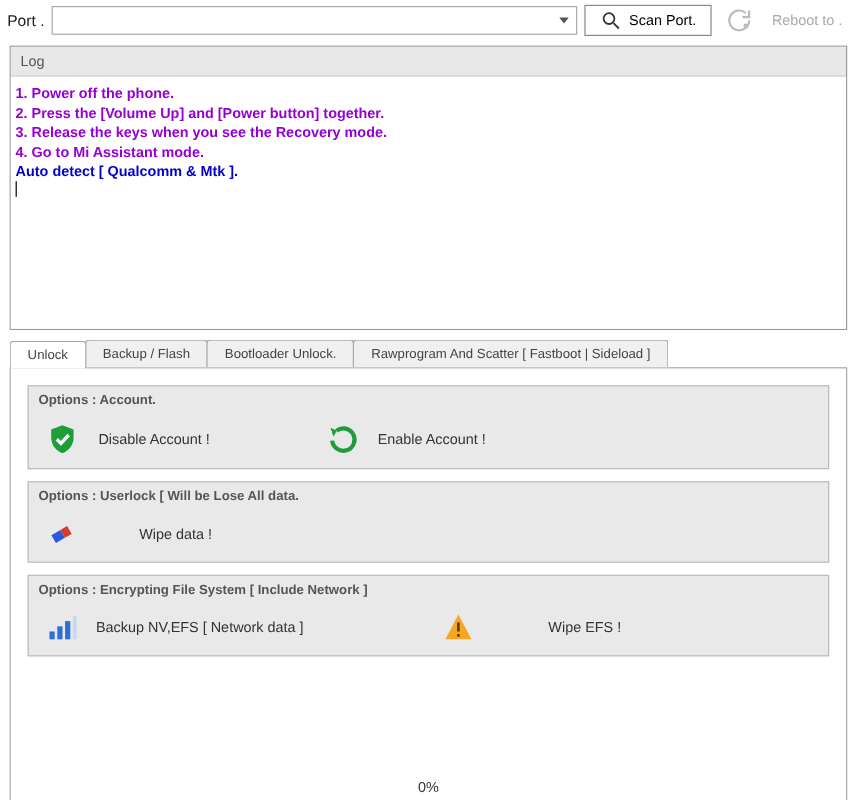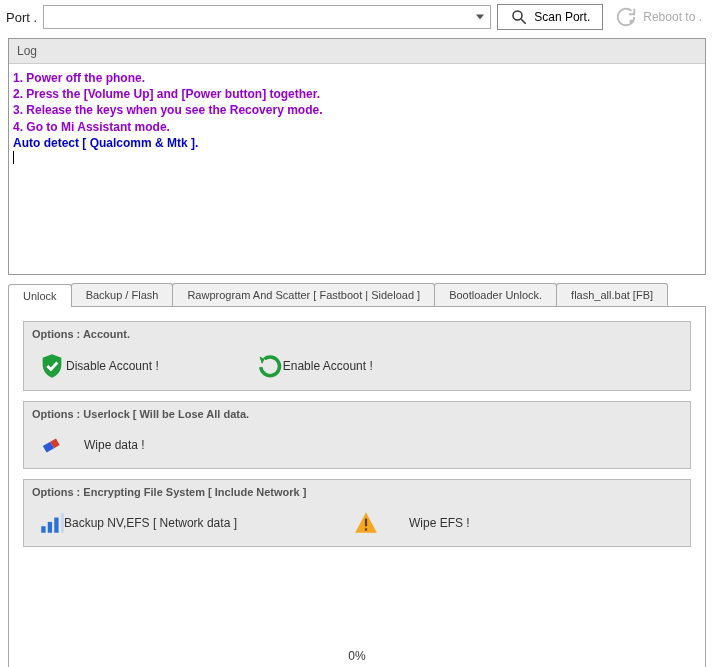--- a/index.html
+++ b/index.html
@@ -45,21 +45,21 @@
     height: 26px;
     padding: 0 12px;
     border: 1px solid #888;
     background: #fff;
     cursor: pointer;
     font-size: 12px;
   }
   .reboot-btn {
     display: flex;
     align-items: center;
-    gap: 6px;
+    gap: 16px;
     padding: 0 6px;
     color: #aaa;
     font-size: 12px;
     cursor: pointer;
   }
   .log-panel {
     margin: 0 8px;
     border: 1px solid #999;
   }
   .log-header {
@@ -132,20 +132,21 @@
   }
   .opt-row {
     display: flex;
     align-items: center;
     padding: 6px 8px 10px 14px;
     gap: 18px;
   }
   .opt-item {
     display: flex;
     align-items: center;
+    gap: 16px;
     cursor: pointer;
   }
   .opt-label {
     font-size: 12px;
     color: #333;
   }
 
   .status-bar {
     position: absolute;
     bottom: 0;
@@ -195,23 +196,22 @@
       <div class="log-line-purple">4. Go to Mi Assistant mode.</div>
       <div class="log-line-blue">Auto detect  [ Qualcomm &amp; Mtk ].</div>
       <div><span class="cursor-line"></span></div>
     </div>
 </div>
 
 <div class="tabs-wrap">
   <div class="tabstrip" id="tabstrip">
       <div class="tab active">Unlock</div>
       <div class="tab">Backup / Flash</div>
+      <div class="tab">Bootloader Unlock.</div>
       <div class="tab">Rawprogram And  Scatter [ Fastboot | Sideload ]</div>
-      <div class="tab">Bootloader Unlock.</div>
-      <div class="tab">flash_all.bat [FB]</div>
     </div>
   <div class="tab-body">
 
     <div class="opt-group">
       <div class="opt-header">Options : Account.</div>
       <div class="opt-row">
         <div class="opt-item">
           <span>
             <svg width="28" height="28" viewBox="0 0 24 24">
               <path d="M12 2 L20 5 V11 C20 16 16.5 20.5 12 22 C7.5 20.5 4 16 4 11 V5 Z" fill="#1f9d3a"></path>

